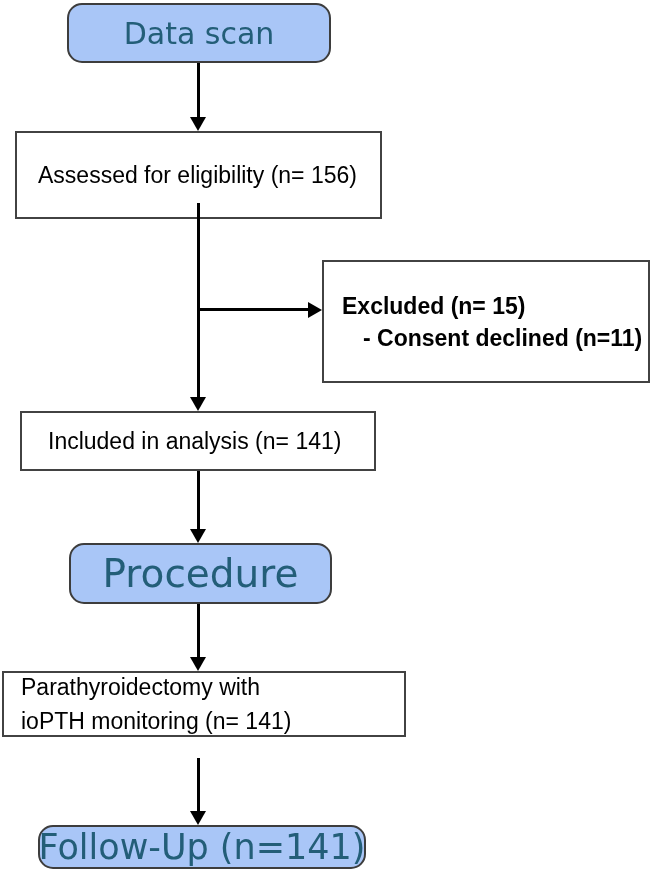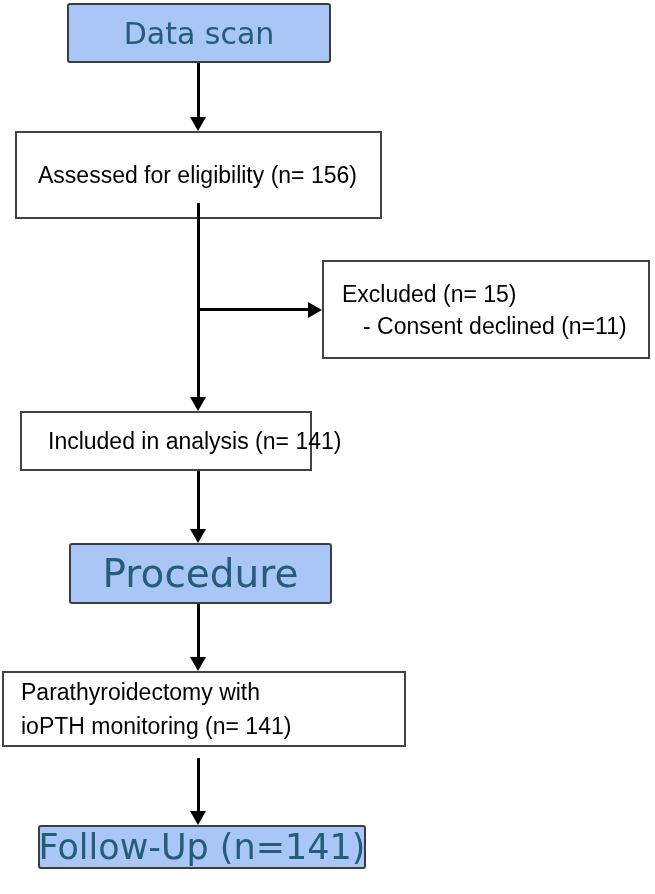--- a/index.html
+++ b/index.html
@@ -15,21 +15,21 @@
     font-family: "Liberation Sans", sans-serif;
     overflow: hidden;
   }
 
   
   .stage {
     position: absolute;
     box-sizing: border-box;
     background: var(--stage-fill, #a9c6f7);
     border: 2px solid var(--stage-border, #3d3d3d);
-    border-radius: 3px;
+    border-radius: 15px;
     color: var(--stage-text, #235e78);
     font-family: "DejaVu Sans", sans-serif;
     display: flex;
     align-items: center;
     justify-content: center;
     text-align: center;
     white-space: nowrap;
   }
   .stage-data-scan  { left: 67px;  top: 3px;   width: 264px; height: 60px; font-size: 30px; }
   .stage-procedure  { left: 69px;  top: 543px; width: 263px; height: 61px; font-size: 39px; }
@@ -43,23 +43,23 @@
     border: 2px solid var(--process-border, #424242);
     color: var(--process-text, #000000);
     font-size: 23px;
     line-height: 32px;
     display: flex;
     flex-direction: column;
     justify-content: center;
     white-space: nowrap;
   }
   .process-assessed      { left: 15px;  top: 131px; width: 367px; height: 88px; padding-left: 21px; }
-  .process-excluded      { left: 322px; top: 260px; width: 328px; height: 99px; padding-left: 18px; }
-  .process-included      { left: 20px;  top: 411px; width: 292px; height: 60px; padding-left: 26px; }
-  .process-parathyroid   { left: 2px;   top: 671px; width: 404px; height: 76px; padding-left: 17px; line-height: 34px; }
+  .process-excluded      { left: 322px; top: 260px; width: 328px; height: 123px; padding-left: 18px; font-weight: bold; }
+  .process-included      { left: 20px;  top: 411px; width: 356px; height: 60px; padding-left: 26px; }
+  .process-parathyroid   { left: 2px;   top: 671px; width: 404px; height: 66px; padding-left: 17px; line-height: 34px; }
   .indent-line { padding-left: 21px; }
 
   
   .vline {
     position: absolute;
     width: 3px;
     background: var(--arrow-color, #000000);
   }
   .hline {
     position: absolute;

